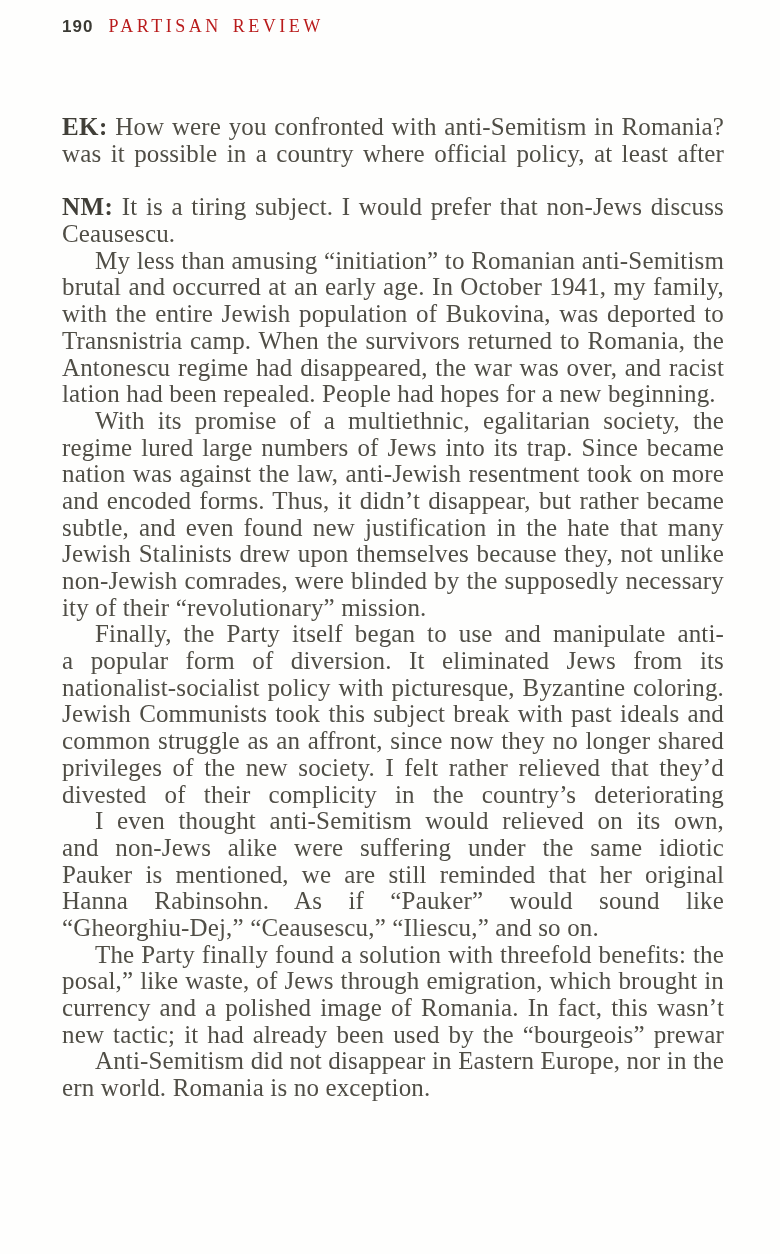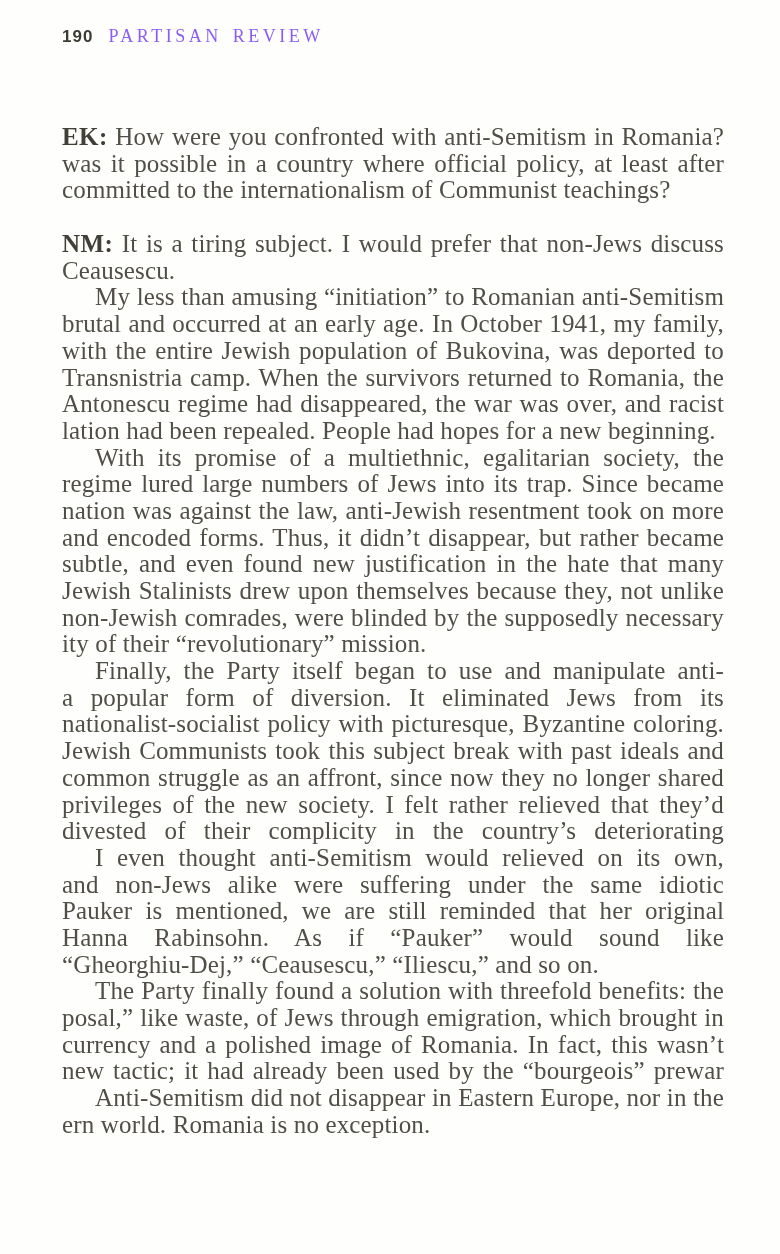--- a/index.html
+++ b/index.html
@@ -6,42 +6,42 @@
     margin: 0;
     padding: 0;
     background: #ffffff;
   }
   .page {
     position: relative;
     width: 780px;
     height: 1254px;
     background: #fefefd;
     box-sizing: border-box;
-    padding: 26px 56px 0 62px;
+    padding: 16px 56px 0 62px;
     font-family: "Liberation Serif", "DejaVu Serif", serif;
     color: #504e46;
     overflow: hidden;
   }
   .running-header {
     display: flex;
     align-items: baseline;
     gap: 15px;
     height: 22px;
   }
   .pagenum {
     font-family: "Liberation Sans", sans-serif;
     font-weight: 700;
     font-size: 17px;
     letter-spacing: 1px;
     color: #3b3a34;
   }
   .head {
     font-size: 18px;
     letter-spacing: 3.5px;
-    color: #8b5cf6;
+    color: #b91c1c;
     word-spacing: 3px;
   }
   #text-body {
     margin-top: 76px;
     font-size: 25px;
     line-height: 26.7px;
     letter-spacing: 0.15px;
   }
   .block + .block {
     margin-top: 27px;
@@ -69,21 +69,20 @@
 
 <div class="page">
   <div class="running-header">
     <span class="pagenum">190</span>
     <span class="head">PARTISAN REVIEW</span>
   </div>
   <div id="text-body">
       <div class="block">
         <div class="line"><b>EK:</b> How were you confronted with anti-Semitism in Romania? How</div>
         <div class="line">was it possible in a country where official policy, at least after 1946, was</div>
-        <div class="line end">committed to the internationalism of Communist teachings?</div>
       </div>
       <div class="block">
         <div class="line"><b>NM:</b> It is a tiring subject. I would prefer that non-Jews discuss anti-</div>
         <div class="line end">Ceausescu.</div>
         <div class="line ind">My less than amusing “initiation” to Romanian anti-Semitism was</div>
         <div class="line">brutal and occurred at an early age. In October 1941, my family, along</div>
         <div class="line">with the entire Jewish population of Bukovina, was deported to the</div>
         <div class="line">Transnistria camp. When the survivors returned to Romania, the</div>
         <div class="line">Antonescu regime had disappeared, the war was over, and racist legis-</div>
         <div class="line end">lation had been repealed. People had hopes for a new beginning.</div>

